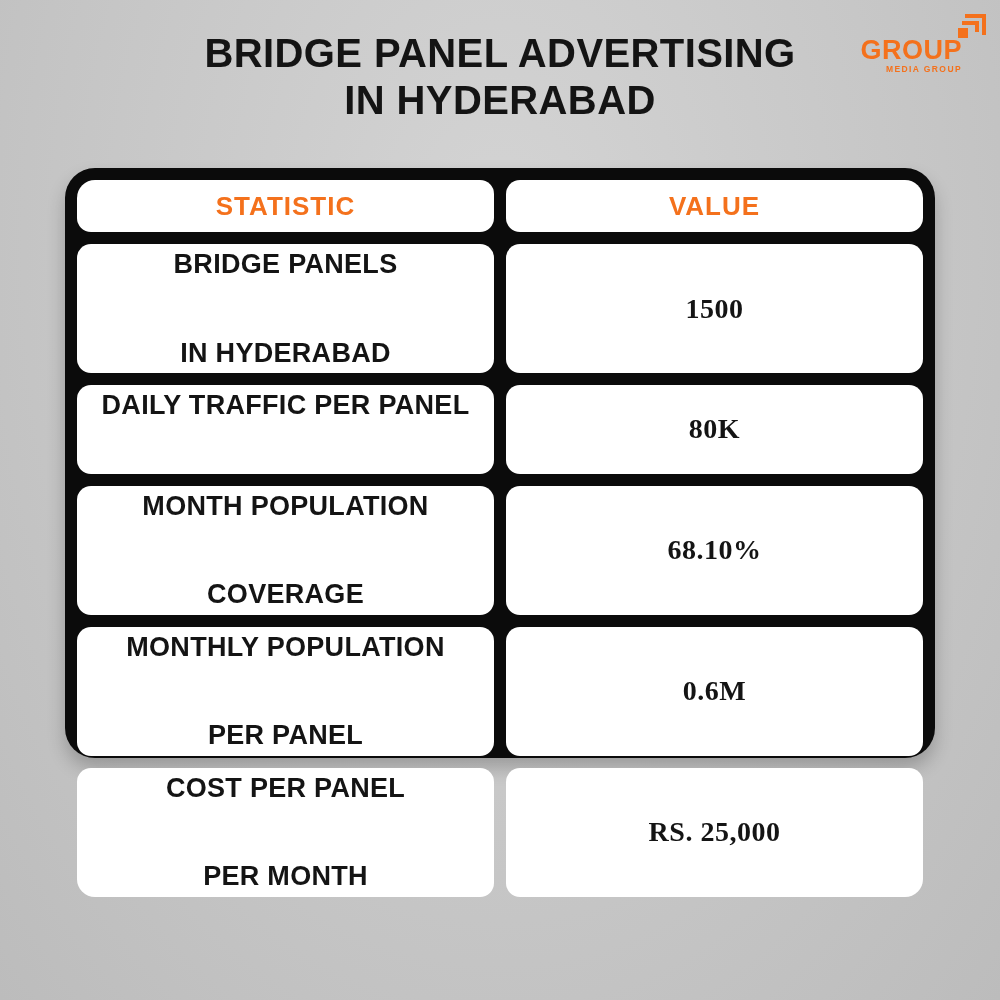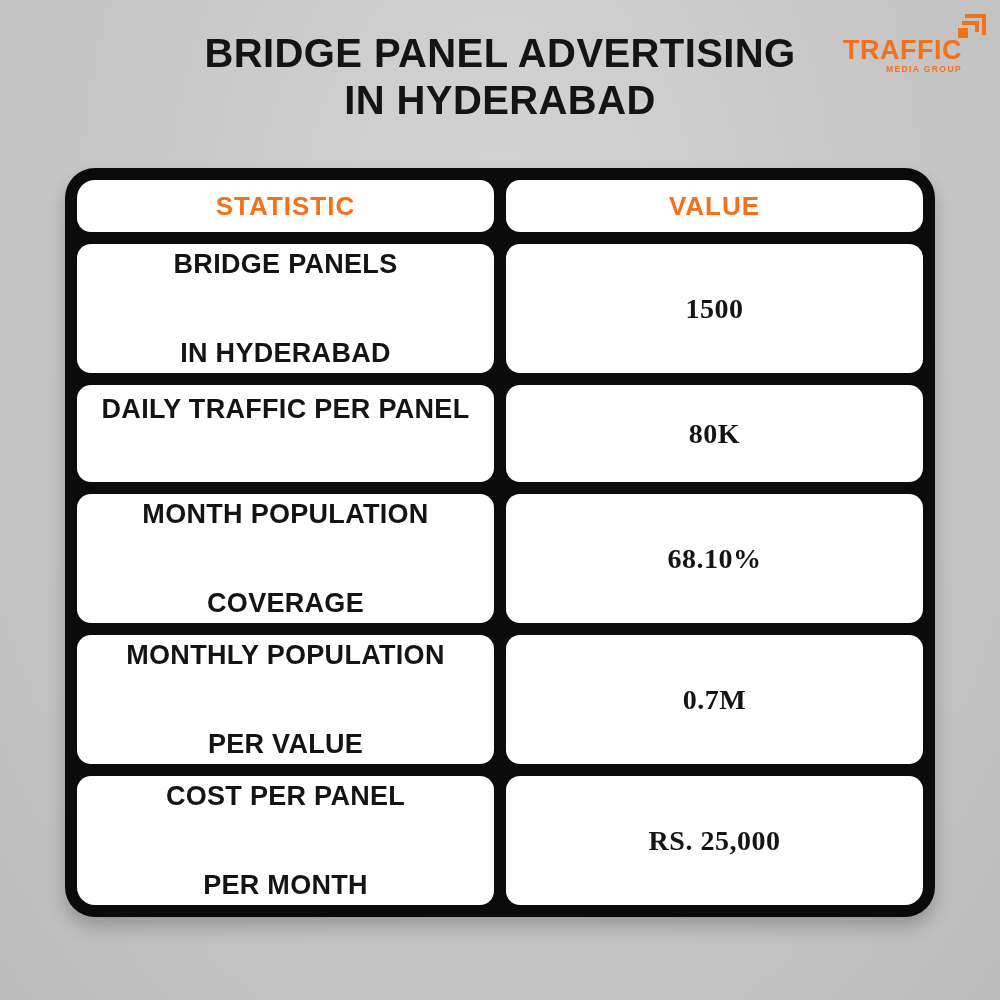--- a/index.html
+++ b/index.html
@@ -61,21 +61,21 @@
     width: 28px;
     height: 26px;
   }
 
   
   .table-wrap {
     position: absolute;
     left: 65px;
     top: 168px;
     width: 870px;
-    height: 749px;
+    height: 590px;
     box-sizing: border-box;
     background: #0b0b0b;
     border-radius: 30px;
     padding: 12px;
     box-shadow: 0 10px 18px rgba(0,0,0,0.22);
   }
   .grid {
     width: 100%;
     height: 100%;
     display: grid;
@@ -126,21 +126,21 @@
   <div>BRIDGE PANEL ADVERTISING</div>
   <div>IN HYDERABAD</div>
 </div>
 
 <div class="logo">
   <svg class="logo-icon" viewBox="0 0 28 26" xmlns="http://www.w3.org/2000/svg">
     <path d="M7 0 H28 V21 H24 V4 H7 Z" fill="#F4711C"></path>
     <path d="M4 7 H21 V18 H17 V11 H4 Z" fill="#F4711C"></path>
     <rect x="0" y="14" width="10" height="10" fill="#F4711C"></rect>
   </svg>
-  <div class="logo-name">TRAFFIC</div>
+  <div class="logo-name">GROUP</div>
   <div class="logo-tagline">MEDIA GROUP</div>
 </div>
 
 <div class="table-wrap">
   <div class="grid">
 
     <div class="cell header first">STATISTIC</div>
     <div class="cell header last">VALUE</div>
 
     <div class="cell stat">
@@ -156,23 +156,23 @@
     <div class="cell value">80K</div>
 
     <div class="cell stat">
       <div>MONTH POPULATION</div>
       <div>COVERAGE</div>
     </div>
     <div class="cell value">68.10%</div>
 
     <div class="cell stat">
       <div>MONTHLY POPULATION</div>
-      <div>PER VALUE</div>
+      <div>PER PANEL</div>
     </div>
-    <div class="cell value">0.7M</div>
+    <div class="cell value">0.6M</div>
 
     <div class="cell stat bottom-first">
       <div>COST PER PANEL</div>
       <div>PER MONTH</div>
     </div>
     <div class="cell value bottom-last">RS. 25,000</div>
 
   </div>
 </div>
 

